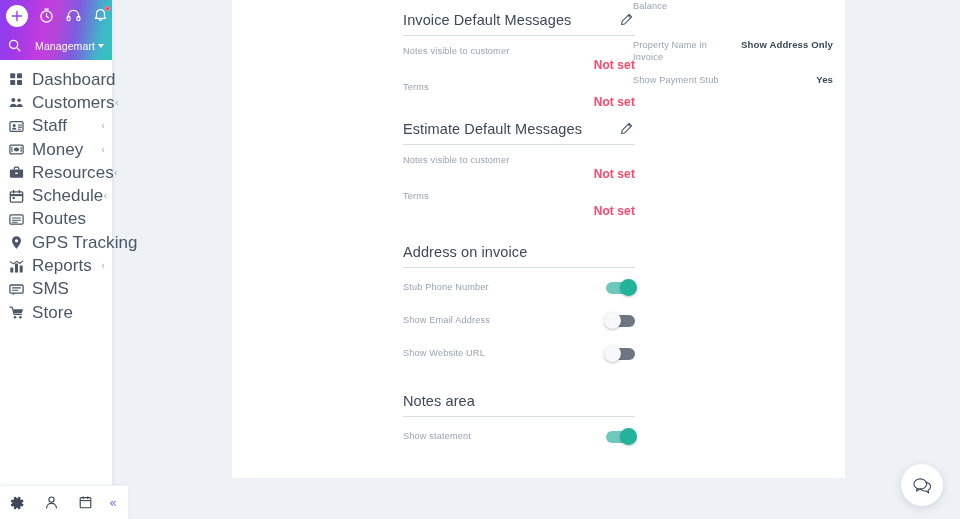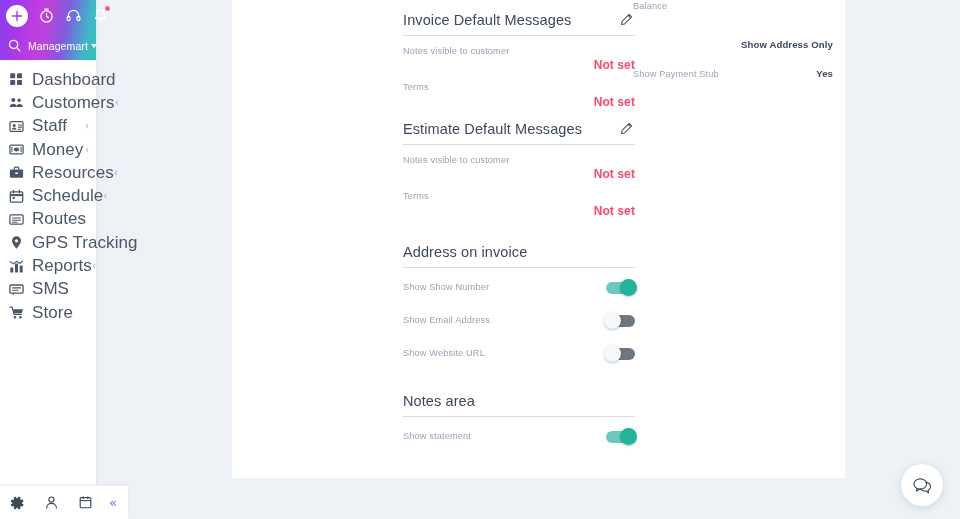--- a/index.html
+++ b/index.html
@@ -8,21 +8,21 @@
     overflow: hidden;
     background: #eef2f6;
     font-family: "Liberation Sans", sans-serif;
     -webkit-font-smoothing: antialiased;
   }
   #app { position: relative; width: 960px; height: 519px; }
 
   
   #sidebar {
     position: absolute; left: 0; top: 0;
-    width: 96px; height: 519px;
+    width: 112px; height: 519px;
     background: #ffffff;
     z-index: 30;
     box-shadow: 1px 0 3px rgba(40,60,90,.07);
   }
   .side-head {
     height: 60px;
     background: linear-gradient(100deg, #8a3ff0 0%, #a03ae8 18%, #c13ce0 38%, #b845d8 50%, #7f5be0 66%, #3fb8c8 88%, #2fc3bd 100%);
     position: relative;
   }
   .head-row1 {
@@ -431,21 +431,21 @@
         <div class="row">
           <span class="row-label">Terms</span>
           <span class="row-val val-notset">Not set</span>
         </div>
         <div style="height:14px"></div>
         <div class="sec-head">
           <span class="sec-title">Address on invoice</span>
         </div>
         <div class="sec-rule"></div>
         <div class="row-toggle">
-          <span class="row-label">Show Show Number</span>
+          <span class="row-label">Stub Phone Number</span>
           <span class="tog on">
             <span class="knob"></span>
           </span>
         </div>
         <div class="row-toggle">
           <span class="row-label">Show Email Address</span>
           <span class="tog off">
             <span class="knob"></span>
           </span>
         </div>
@@ -467,20 +467,21 @@
           </span>
         </div>
       </div>
     <div class="col-right" id="col-right">
         <div style="height:-2px"></div>
         <div class="r-row" style="padding-top:0px">
           <span class="r-label">Balance</span>
           <span class="r-val"></span>
         </div>
         <div class="r-row" style="padding-top:10px">
+          <span class="r-label">Property Name in Invoice</span>
           <span class="r-val">Show Address Only</span>
         </div>
         <div class="r-row" style="padding-top:10px">
           <span class="r-label">Show Payment Stub</span>
           <span class="r-val">Yes</span>
         </div>
       </div>
   </div>
 
   <div id="chat">

